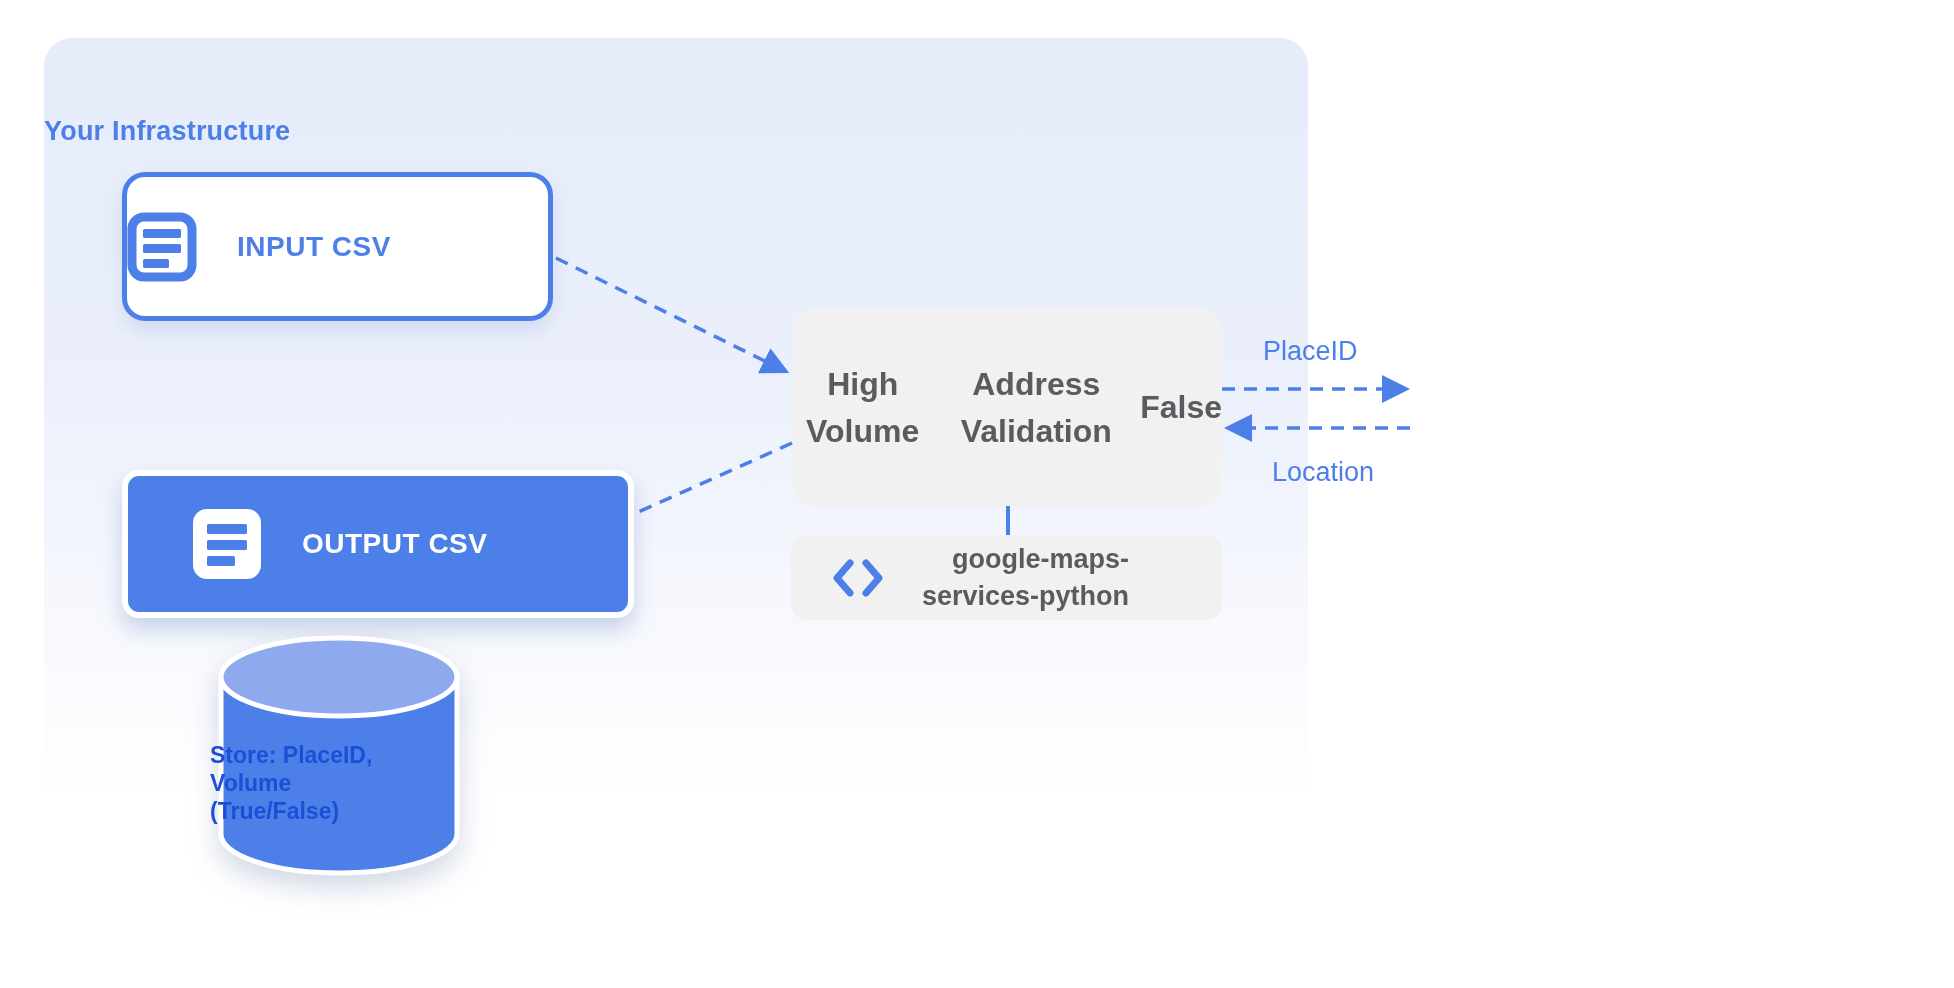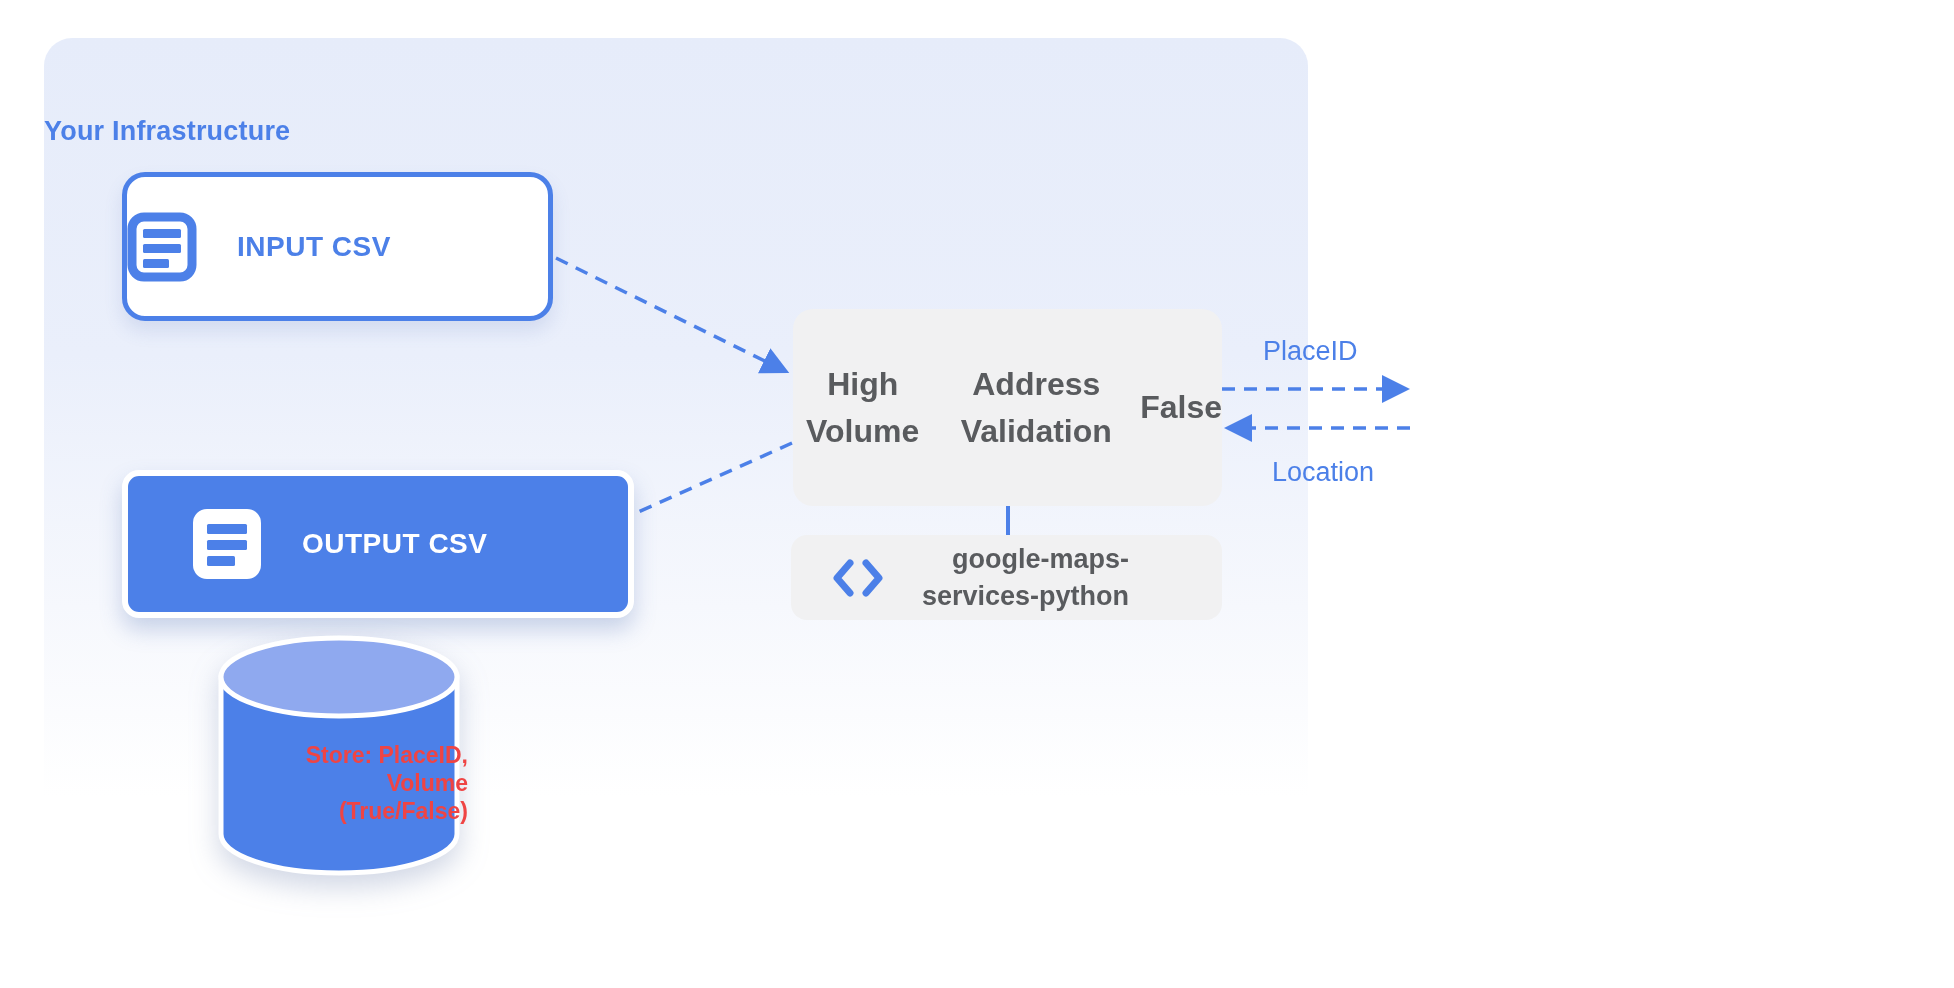--- a/index.html
+++ b/index.html
@@ -48,21 +48,21 @@
     box-shadow:0 12px 22px rgba(80,110,180,.28);
   }
   .output-box .node-label{color:#ffffff;font-size:28px;}
   
   .cylinder{
     position:absolute;left:210px;top:630px;
     filter:drop-shadow(0 12px 14px rgba(90,110,160,.28));
   }
   .cyl-text{
     position:absolute;left:210px;top:741px;width:258px;
-    text-align:right;color:#ef4444;font-size:23px;font-weight:bold;line-height:28px;
+    text-align:left;color:#1d4ed8;font-size:23px;font-weight:bold;line-height:28px;
   }
   
   .script-box{
     position:absolute;left:793px;top:309px;width:429px;height:197px;
     background:#f1f1f2;border-radius:20px;
     display:flex;flex-direction:row;align-items:center;justify-content:center;
     color:#595b5e;font-size:32px;font-weight:bold;line-height:47px;text-align:center;
   }
   
   .lib-box{

